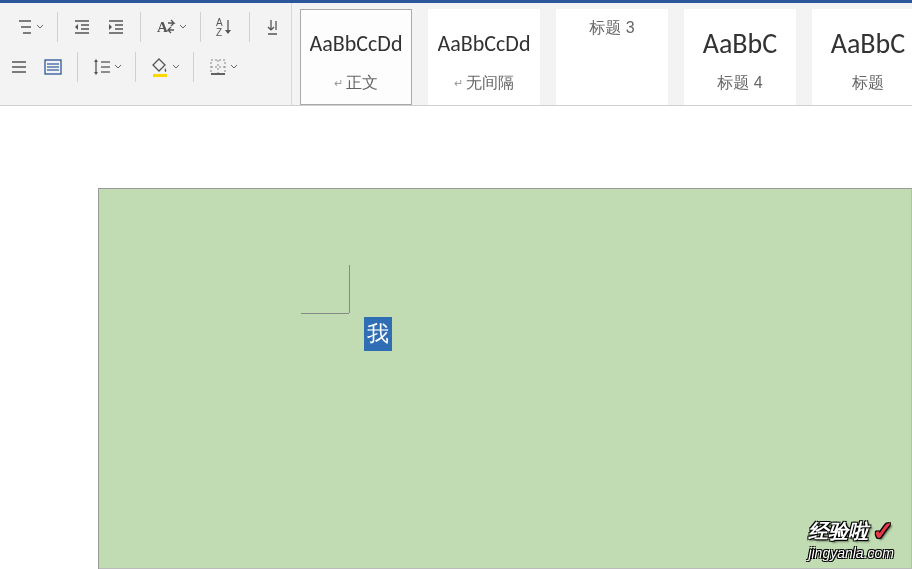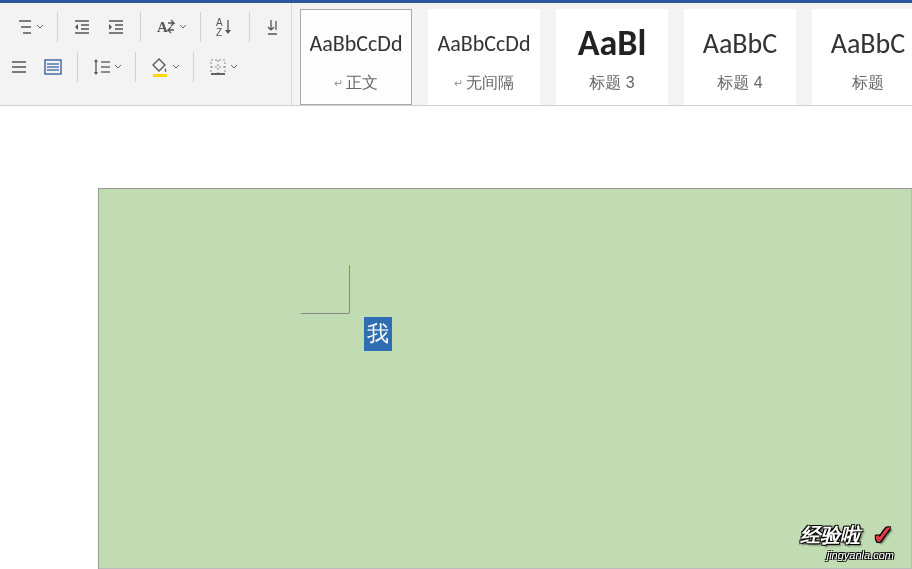--- a/index.html
+++ b/index.html
@@ -192,32 +192,32 @@
       text-align: right;
       color: #fff;
     }
     .watermark-main {
       font-size: 20px;
       font-weight: bold;
       font-style: italic;
       text-shadow: -1px -1px 0 #000, 1px -1px 0 #000, -1px 1px 0 #000, 1px 1px 0 #000, 2px 2px 2px rgba(0,0,0,0.5);
       display: flex;
       align-items: center;
-      gap: 12px;
+      gap: 4px;
       justify-content: flex-end;
       margin-top: 48px;
     }
     .check-mark {
       color: #e63946;
       font-size: 26px;
       font-weight: bold;
       font-style: normal;
     }
     .watermark-sub {
-      font-size: 11px;
+      font-size: 14px;
       font-style: italic;
       text-shadow: -1px -1px 0 #000, 1px -1px 0 #000, -1px 1px 0 #000, 1px 1px 0 #000;
       margin-top: -2px;
     }
     svg {
       display: block;
     }
   </style>
 </head>
 <body>
@@ -352,21 +352,20 @@
         </div>
       </div>
       <div class="style-item">
         <div class="style-preview normal">AaBbCcDd</div>
         <div class="style-name">
           <span class="style-marker">↵</span>
           <span>无间隔</span>
         </div>
       </div>
       <div class="style-item">
-        <div class="style-preview heading1">AaBl</div>
         <div class="style-name">
           <span>标题 3</span>
         </div>
       </div>
       <div class="style-item">
         <div class="style-preview heading2">AaBbC</div>
         <div class="style-name">
           <span>标题 4</span>
         </div>
       </div>

